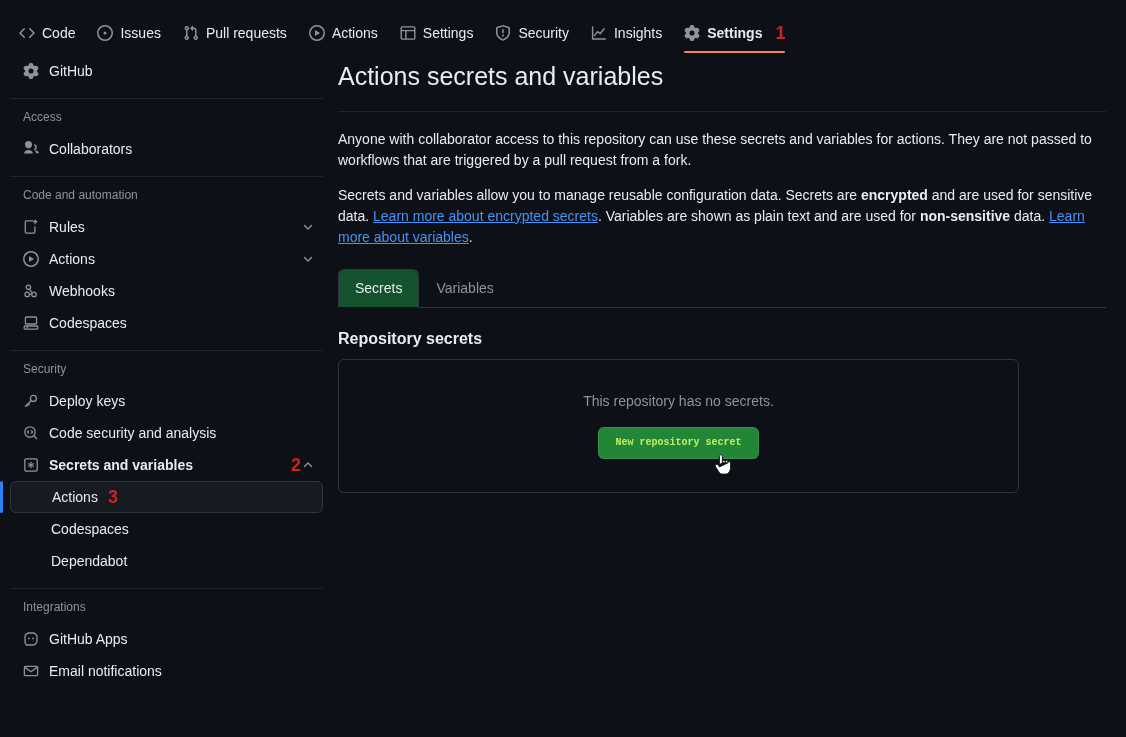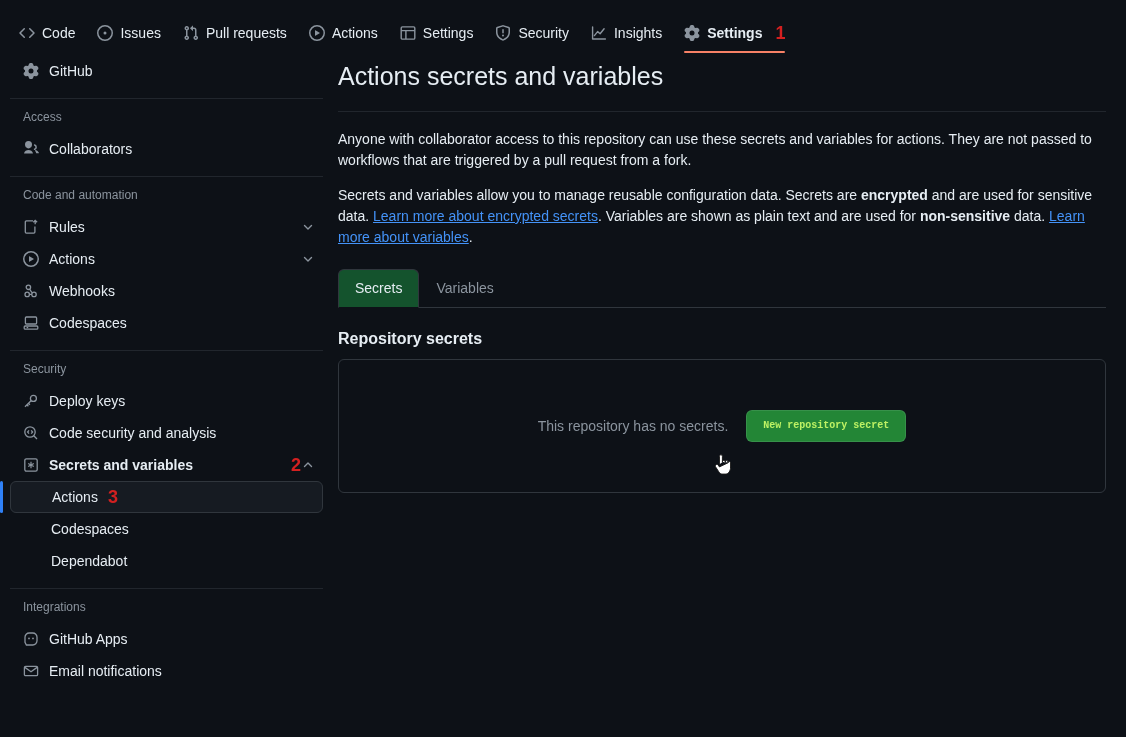--- a/index.html
+++ b/index.html
@@ -136,24 +136,24 @@
     background: #14532d;
     border-color: #30363d;
     border-bottom-color: #0d1117;
   }
 
   #section-title {
     font-size: 16px; font-weight: bold; color: #e6edf3;
     margin-top: 22px; margin-bottom: 11px;
   }
   #empty-box {
-    width: 768px; height: 134px;
+    width: 681px; height: 134px;
     border: 1px solid #30363d;
     border-radius: 6px;
-    display: flex; flex-direction: row;
+    display: flex; flex-direction: column;
     align-items: center; justify-content: center;
     gap: 18px;
   }
   #empty-text { font-size: 14px; color: #8b949e; }
   #new-secret-btn {
     background: #238636;
     color: #bef264;
     font-size: 10px; font-weight: bold;
     border: 1px solid rgba(240,246,252,0.1);
     border-radius: 6px;

